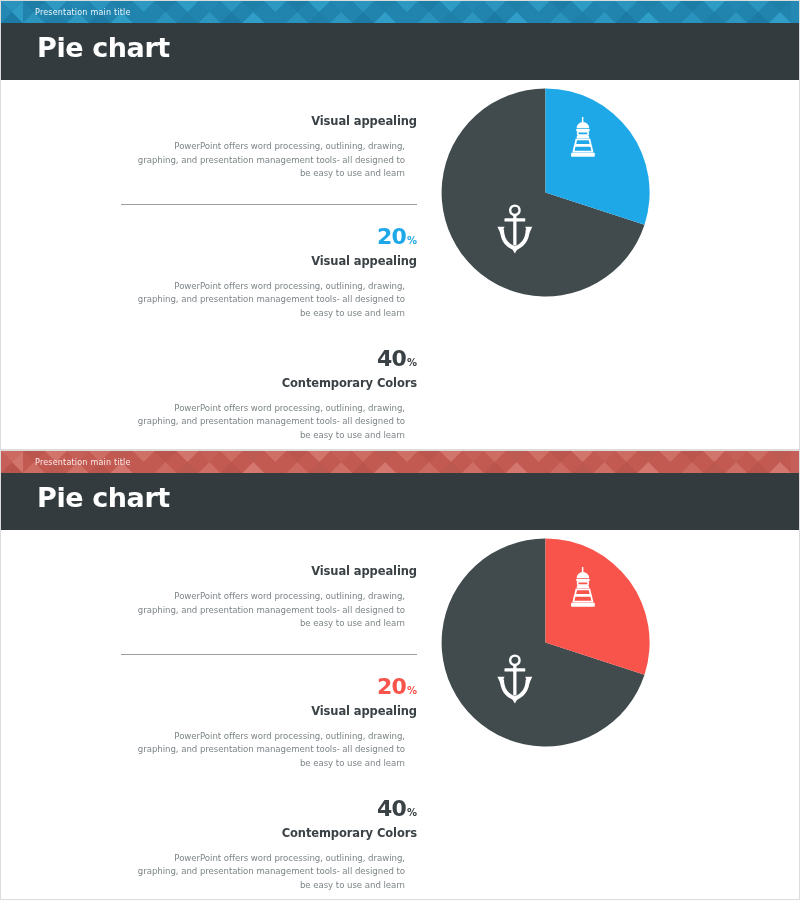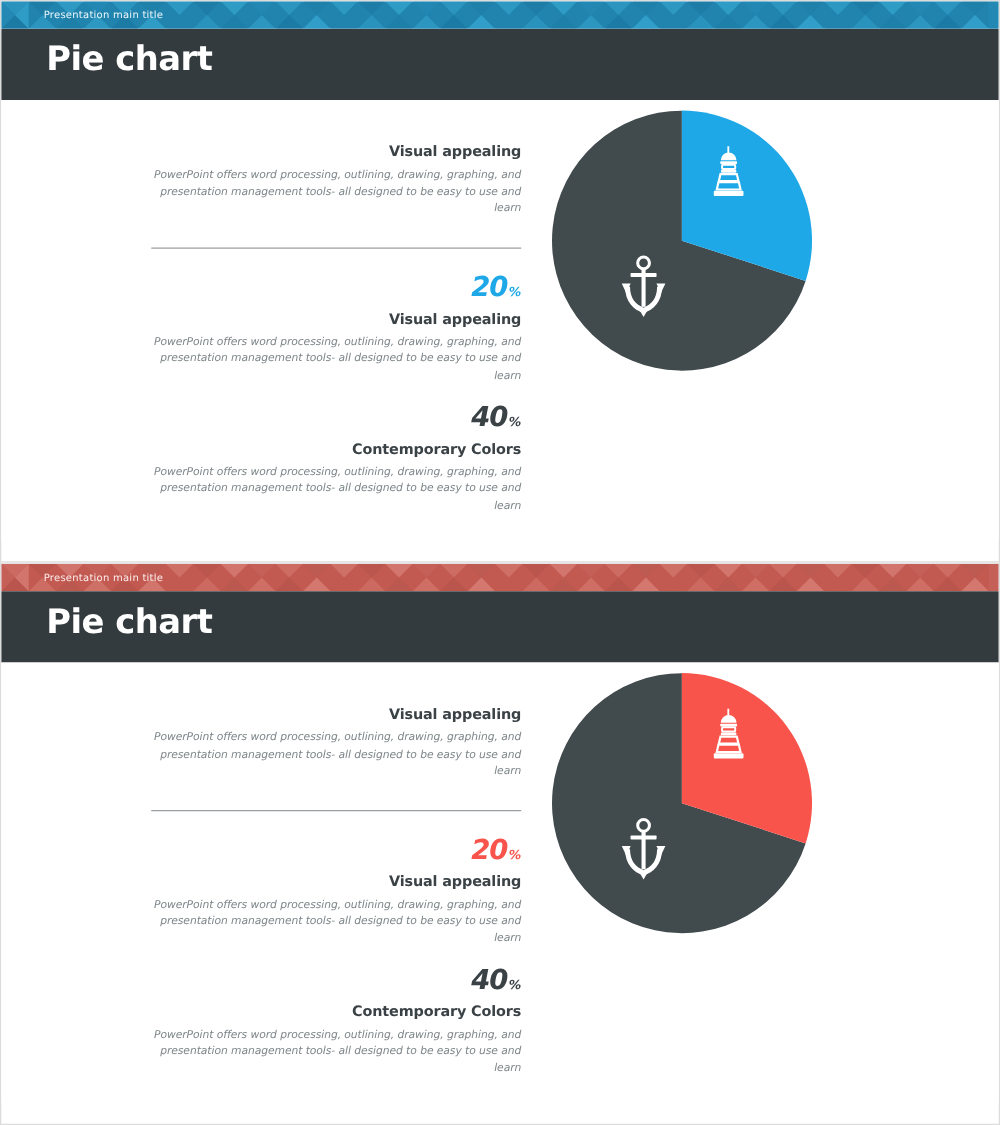--- a/index.html
+++ b/index.html
@@ -42,26 +42,25 @@
   
   .body{position:relative;height:352px;background:#ffffff;}
 
   
   .textcol{position:absolute;left:120px;top:34px;width:296px;text-align:right;}
   .blk-title{
     font-size:11.5px;font-weight:bold;color:#3b4246;margin:0 0 6px 0;
     letter-spacing:-0.1px;
   }
   .blk-body{
-    font-size:8.6px;line-height:13.6px;color:#7d8588;margin:0;
+    font-size:8.6px;line-height:13.6px;color:#7d8588;margin:12px;
     letter-spacing:-0.05px;
-    font-style:italic;
   }
   .divider{height:1px;background:#9aa0a2;margin:23px 0 20px 0;width:100%;}
-  .pct{margin:0 0 1px 0;line-height:24px;font-style:italic;}
+  .pct{margin:0 0 1px 0;line-height:24px;}
   .pct .num{font-size:22px;font-weight:bold;letter-spacing:-0.8px;}
   .pct .sym{font-size:10px;font-weight:bold;margin-left:1px;}
   .s1 .pct .num,.s1 .pct .sym{color:#1fa8e8;}
   .s2 .pct .num,.s2 .pct .sym{color:#f9544b;}
   .pct.dark .num,.pct.dark .sym{color:#3b4246 !important;}
   .gap{height:14px;}
 
   
   .piewrap{position:absolute;left:437px;top:5px;width:215px;height:215px;}
   .piewrap svg{display:block;width:215px;height:215px;}

